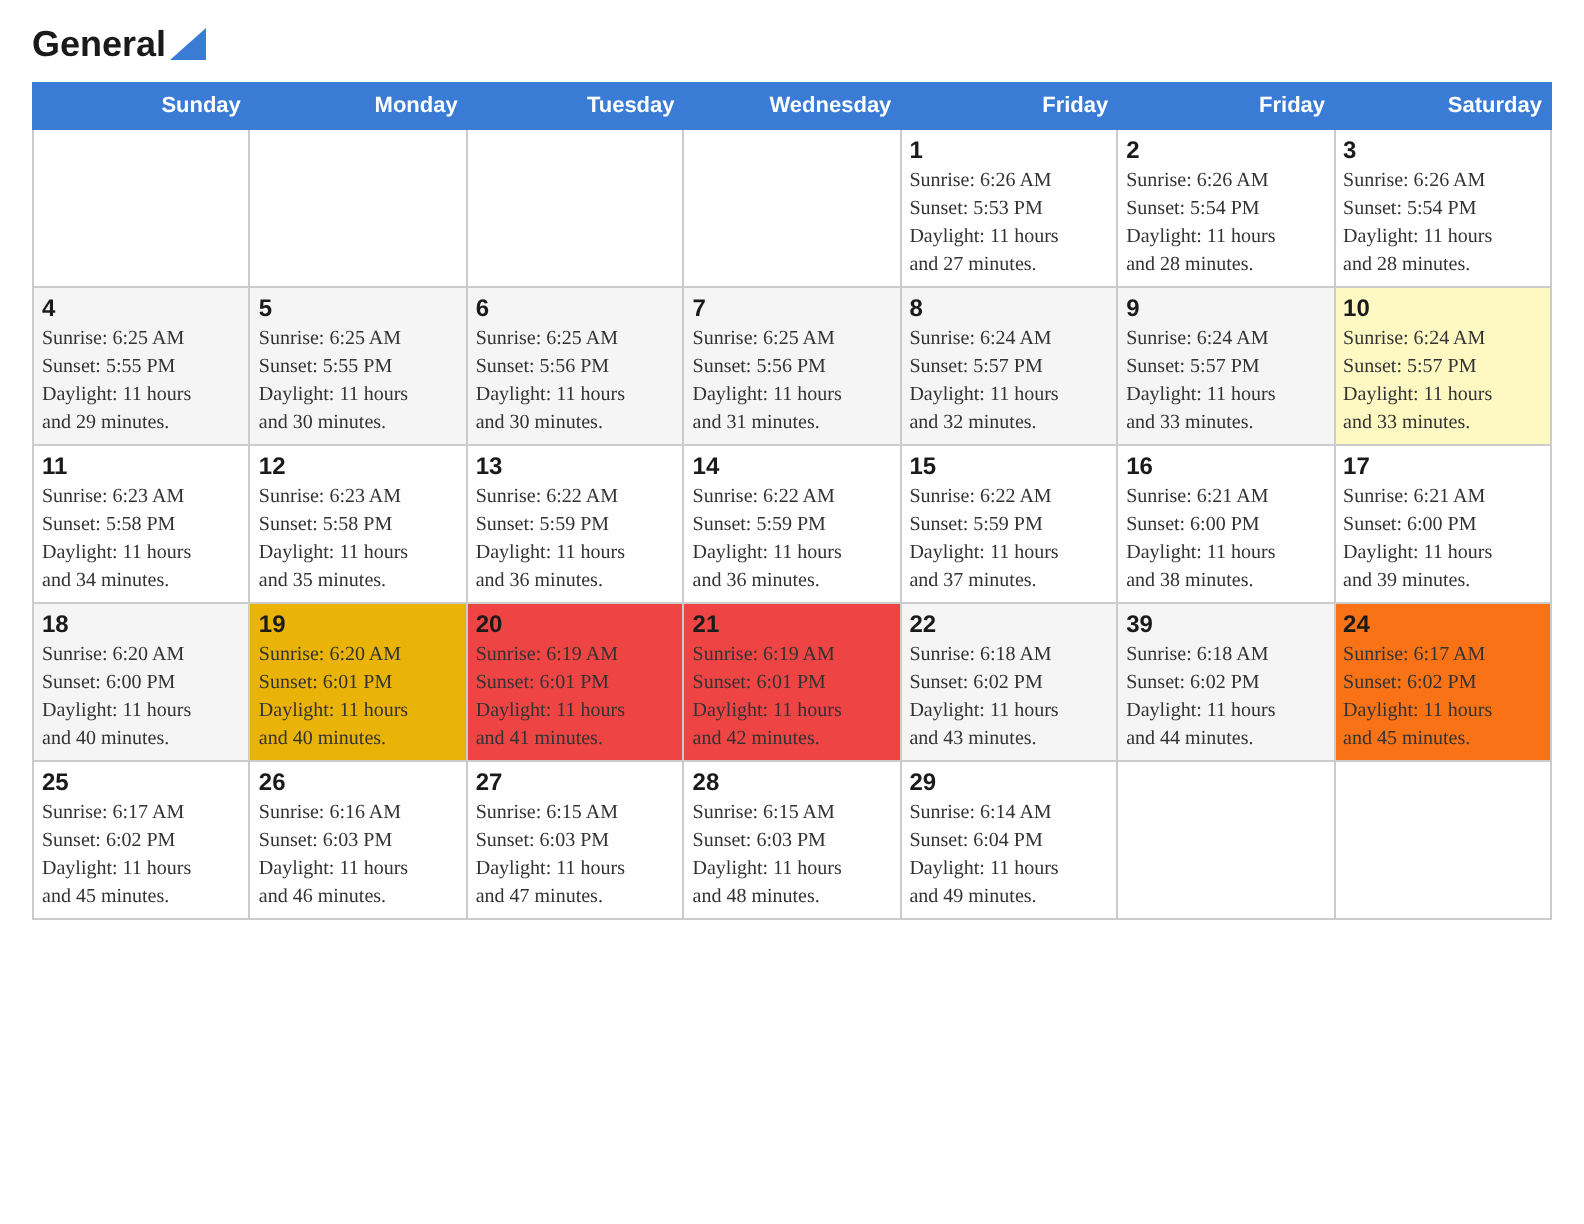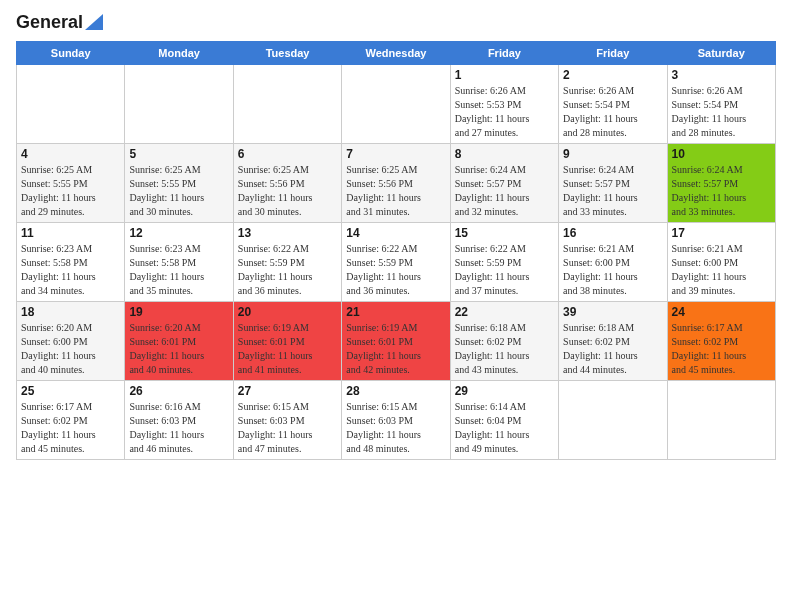--- a/index.html
+++ b/index.html
@@ -42,21 +42,21 @@
     }
     .calendar {
       width: 100%;
       border-collapse: collapse;
       font-size: 10.5px;
     }
     .calendar th {
       background-color: #3a7bd5;
       color: #fff;
       padding: 5px 4px;
-      text-align: center;
+      text-align: right;
       font-size: 11px;
       font-weight: bold;
       border: 1px solid #3a7bd5;
     }
     .calendar td {
       border: 1px solid #ccc;
       vertical-align: top;
       padding: 3px 4px;
       width: calc(100% / 7);
       height: 74px;
@@ -178,21 +178,21 @@
 Daylight: 11 hours
 and 32 minutes.</div>
           </td>
           <td style="background: rgb(245, 245, 245);">
             <span class="day-num">9</span>
             <div class="day-info" style="white-space: pre-line;">Sunrise: 6:24 AM
 Sunset: 5:57 PM
 Daylight: 11 hours
 and 33 minutes.</div>
           </td>
-          <td style="background: #84cc16;">
+          <td style="background: #fef9c3;">
             <span class="day-num">10</span>
             <div class="day-info" style="white-space: pre-line;">Sunrise: 6:24 AM
 Sunset: 5:57 PM
 Daylight: 11 hours
 and 33 minutes.</div>
           </td>
         </tr>
         <tr>
           <td>
             <span class="day-num">11</span>
@@ -245,21 +245,21 @@
           </td>
         </tr>
         <tr>
           <td style="background: rgb(245, 245, 245);">
             <span class="day-num">18</span>
             <div class="day-info" style="white-space: pre-line;">Sunrise: 6:20 AM
 Sunset: 6:00 PM
 Daylight: 11 hours
 and 40 minutes.</div>
           </td>
-          <td style="background: #ef4444;">
+          <td style="background: #eab308;">
             <span class="day-num">19</span>
             <div class="day-info" style="white-space: pre-line;">Sunrise: 6:20 AM
 Sunset: 6:01 PM
 Daylight: 11 hours
 and 40 minutes.</div>
           </td>
           <td style="background: #ef4444;">
             <span class="day-num">20</span>
             <div class="day-info" style="white-space: pre-line;">Sunrise: 6:19 AM
 Sunset: 6:01 PM

